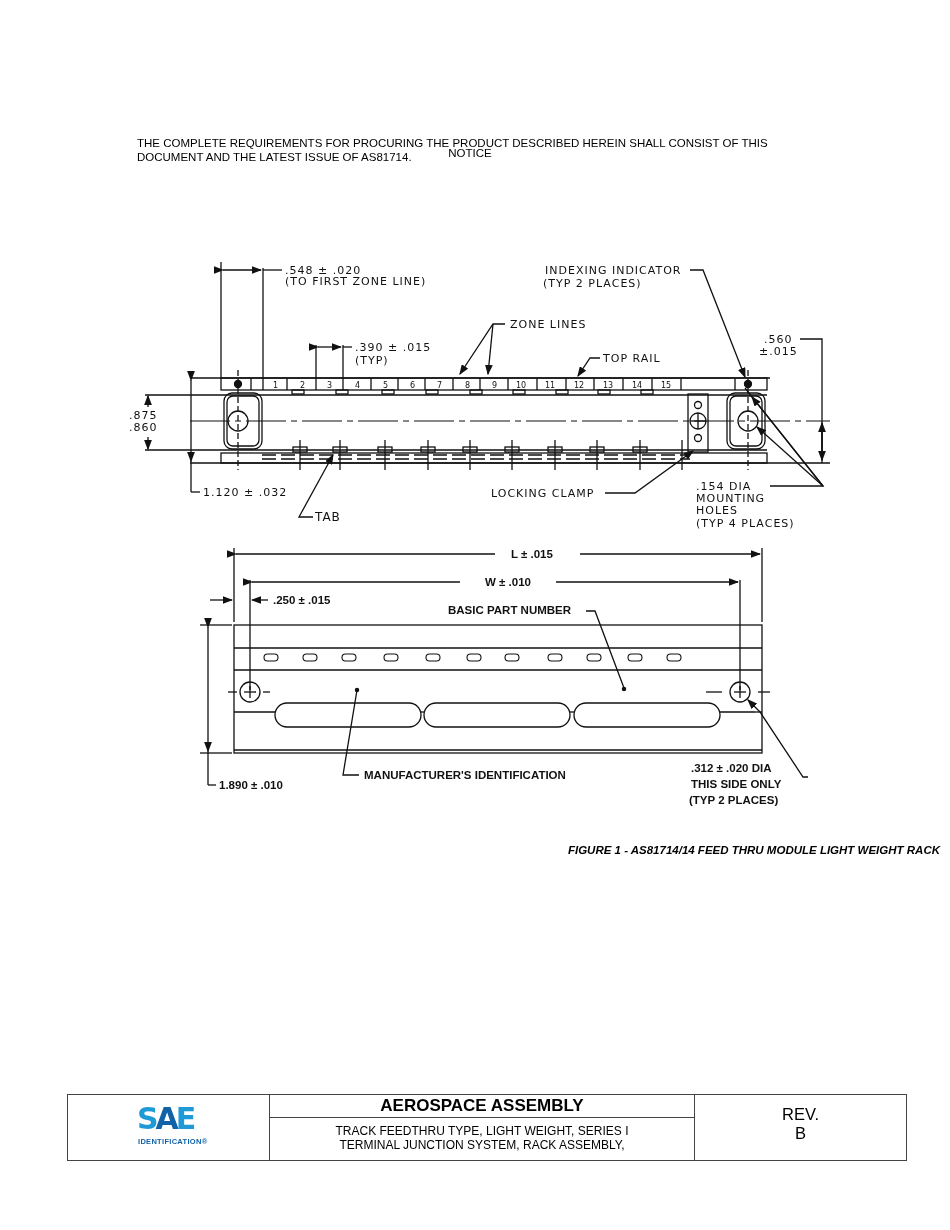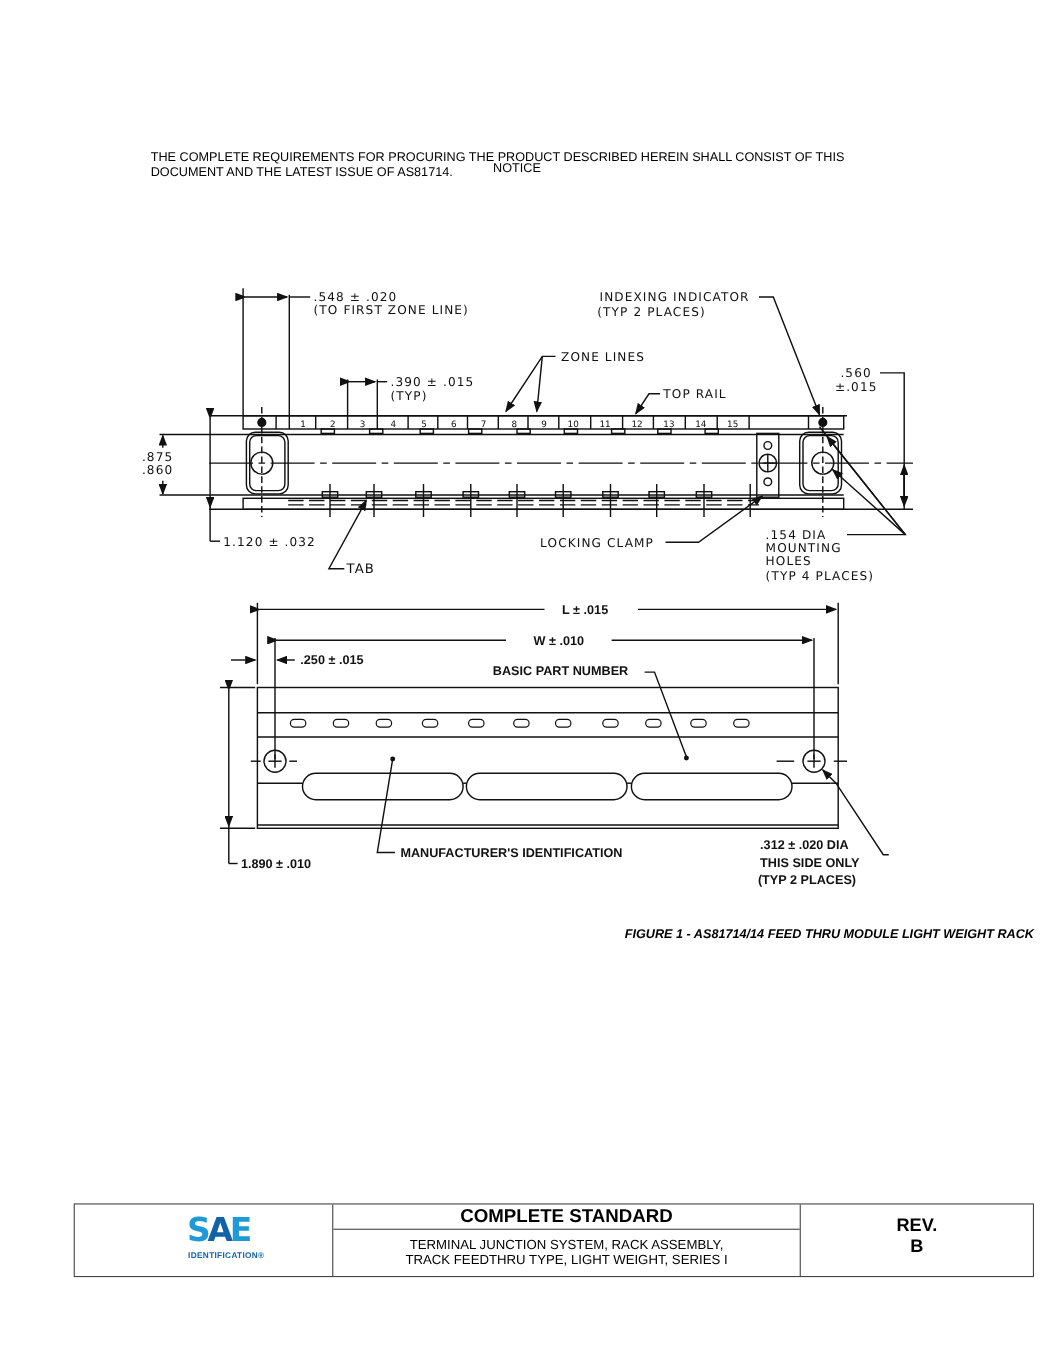--- a/index.html
+++ b/index.html
@@ -8,30 +8,30 @@
   .notice-title { position:absolute; left:0; width:940px; top:106px; text-align:center; font-size:11.5px;margin-top:41px; }
   .notice-body { position:absolute; left:125px; top:136px; width:700px; font-size:11.5px; line-height:14px;margin-left:12px; }
   svg.drawing { position:absolute; left:0; top:0; }
   svg text { font-family:"DejaVu Sans", sans-serif; fill:#111; }
   .lbl { font-size:11px; letter-spacing:1px; }
   .lblb { font-family:"Liberation Sans", sans-serif !important; font-size:11.5px; font-weight:bold; }
   .num { font-size:8px; }
   .caption { position:absolute; left:0; width:940px; top:844px; text-align:right;
              font-size:11.5px; font-weight:bold; font-style:italic; }
   .titleblock { position:absolute; left:67px; top:1094px; width:838px; height:65px;
-                border:1px solid #444; display:flex;padding-left:33px; }
+                border:1px solid #444; display:flex; }
   .tb-logo { width:201px; border-right:1px solid #444; position:relative; }
   .tb-mid { width:424px; border-right:1px solid #444; display:flex; flex-direction:column; }
   .tb-mid-top { height:22px; border-bottom:1px solid #444; text-align:center; font-weight:bold;
                 font-size:17px; line-height:22px; }
   .tb-mid-bot { flex:1; text-align:center; font-size:12px; line-height:14px; padding-top:6px; }
   .tb-doc { width:140px; border-right:1px solid #444; padding-left:9px; box-sizing:border-box; }
   .tb-doc-num { font-weight:bold; font-size:16.5px; margin-top:12px; }
   .tb-doc-sheet { font-size:12.5px; margin-top:1px; }
-  .tb-rev { flex:1; text-align:center; font-weight:bold; font-size:16.5px; line-height:19px; padding-top:10px; }
+  .tb-rev { flex:1; text-align:center; font-weight:normal; font-size:16.5px; line-height:19px; padding-top:10px; }
   .logo-sae { position:absolute; left:69px; top:8px; font-family:"DejaVu Sans", sans-serif;
               font-weight:bold; font-size:30px; letter-spacing:-3px; line-height:32px; }
   .logo-sae .s { color:#1f9ad6; } .logo-sae .a { color:#1262a8; } .logo-sae .e { color:#1f9ad6; }
   .logo-intl { position:absolute; left:70px; top:42px; font-size:7.5px; font-weight:bold; color:#1262a8;
                letter-spacing:0.3px; }
 </style>
 </head>
 <body>
 
 <div class="notice-title">NOTICE</div>
@@ -286,23 +286,23 @@
 </svg>
 
 <div class="caption">FIGURE 1 - AS81714/14 FEED THRU MODULE LIGHT WEIGHT RACK</div>
 
 <div class="titleblock">
   <div class="tb-logo">
     <div class="logo-sae"><span class="s">S</span><span class="a">A</span><span class="e">E</span></div>
     <div class="logo-intl">IDENTIFICATION®</div>
   </div>
   <div class="tb-mid">
-    <div class="tb-mid-top">COMPLETE STANDARD</div>
+    <div class="tb-mid-top">AEROSPACE ASSEMBLY</div>
     <div class="tb-mid-bot">
+      <div>TRACK FEEDTHRU TYPE, LIGHT WEIGHT, SERIES I</div>
       <div>TERMINAL JUNCTION SYSTEM, RACK ASSEMBLY,</div>
-      <div>TRACK FEEDTHRU TYPE, LIGHT WEIGHT, SERIES I</div>
     </div>
   </div>
   <div class="tb-rev">
     <div>REV.</div>
     <div>B</div>
   </div>
 </div>
 
 </body></html>

